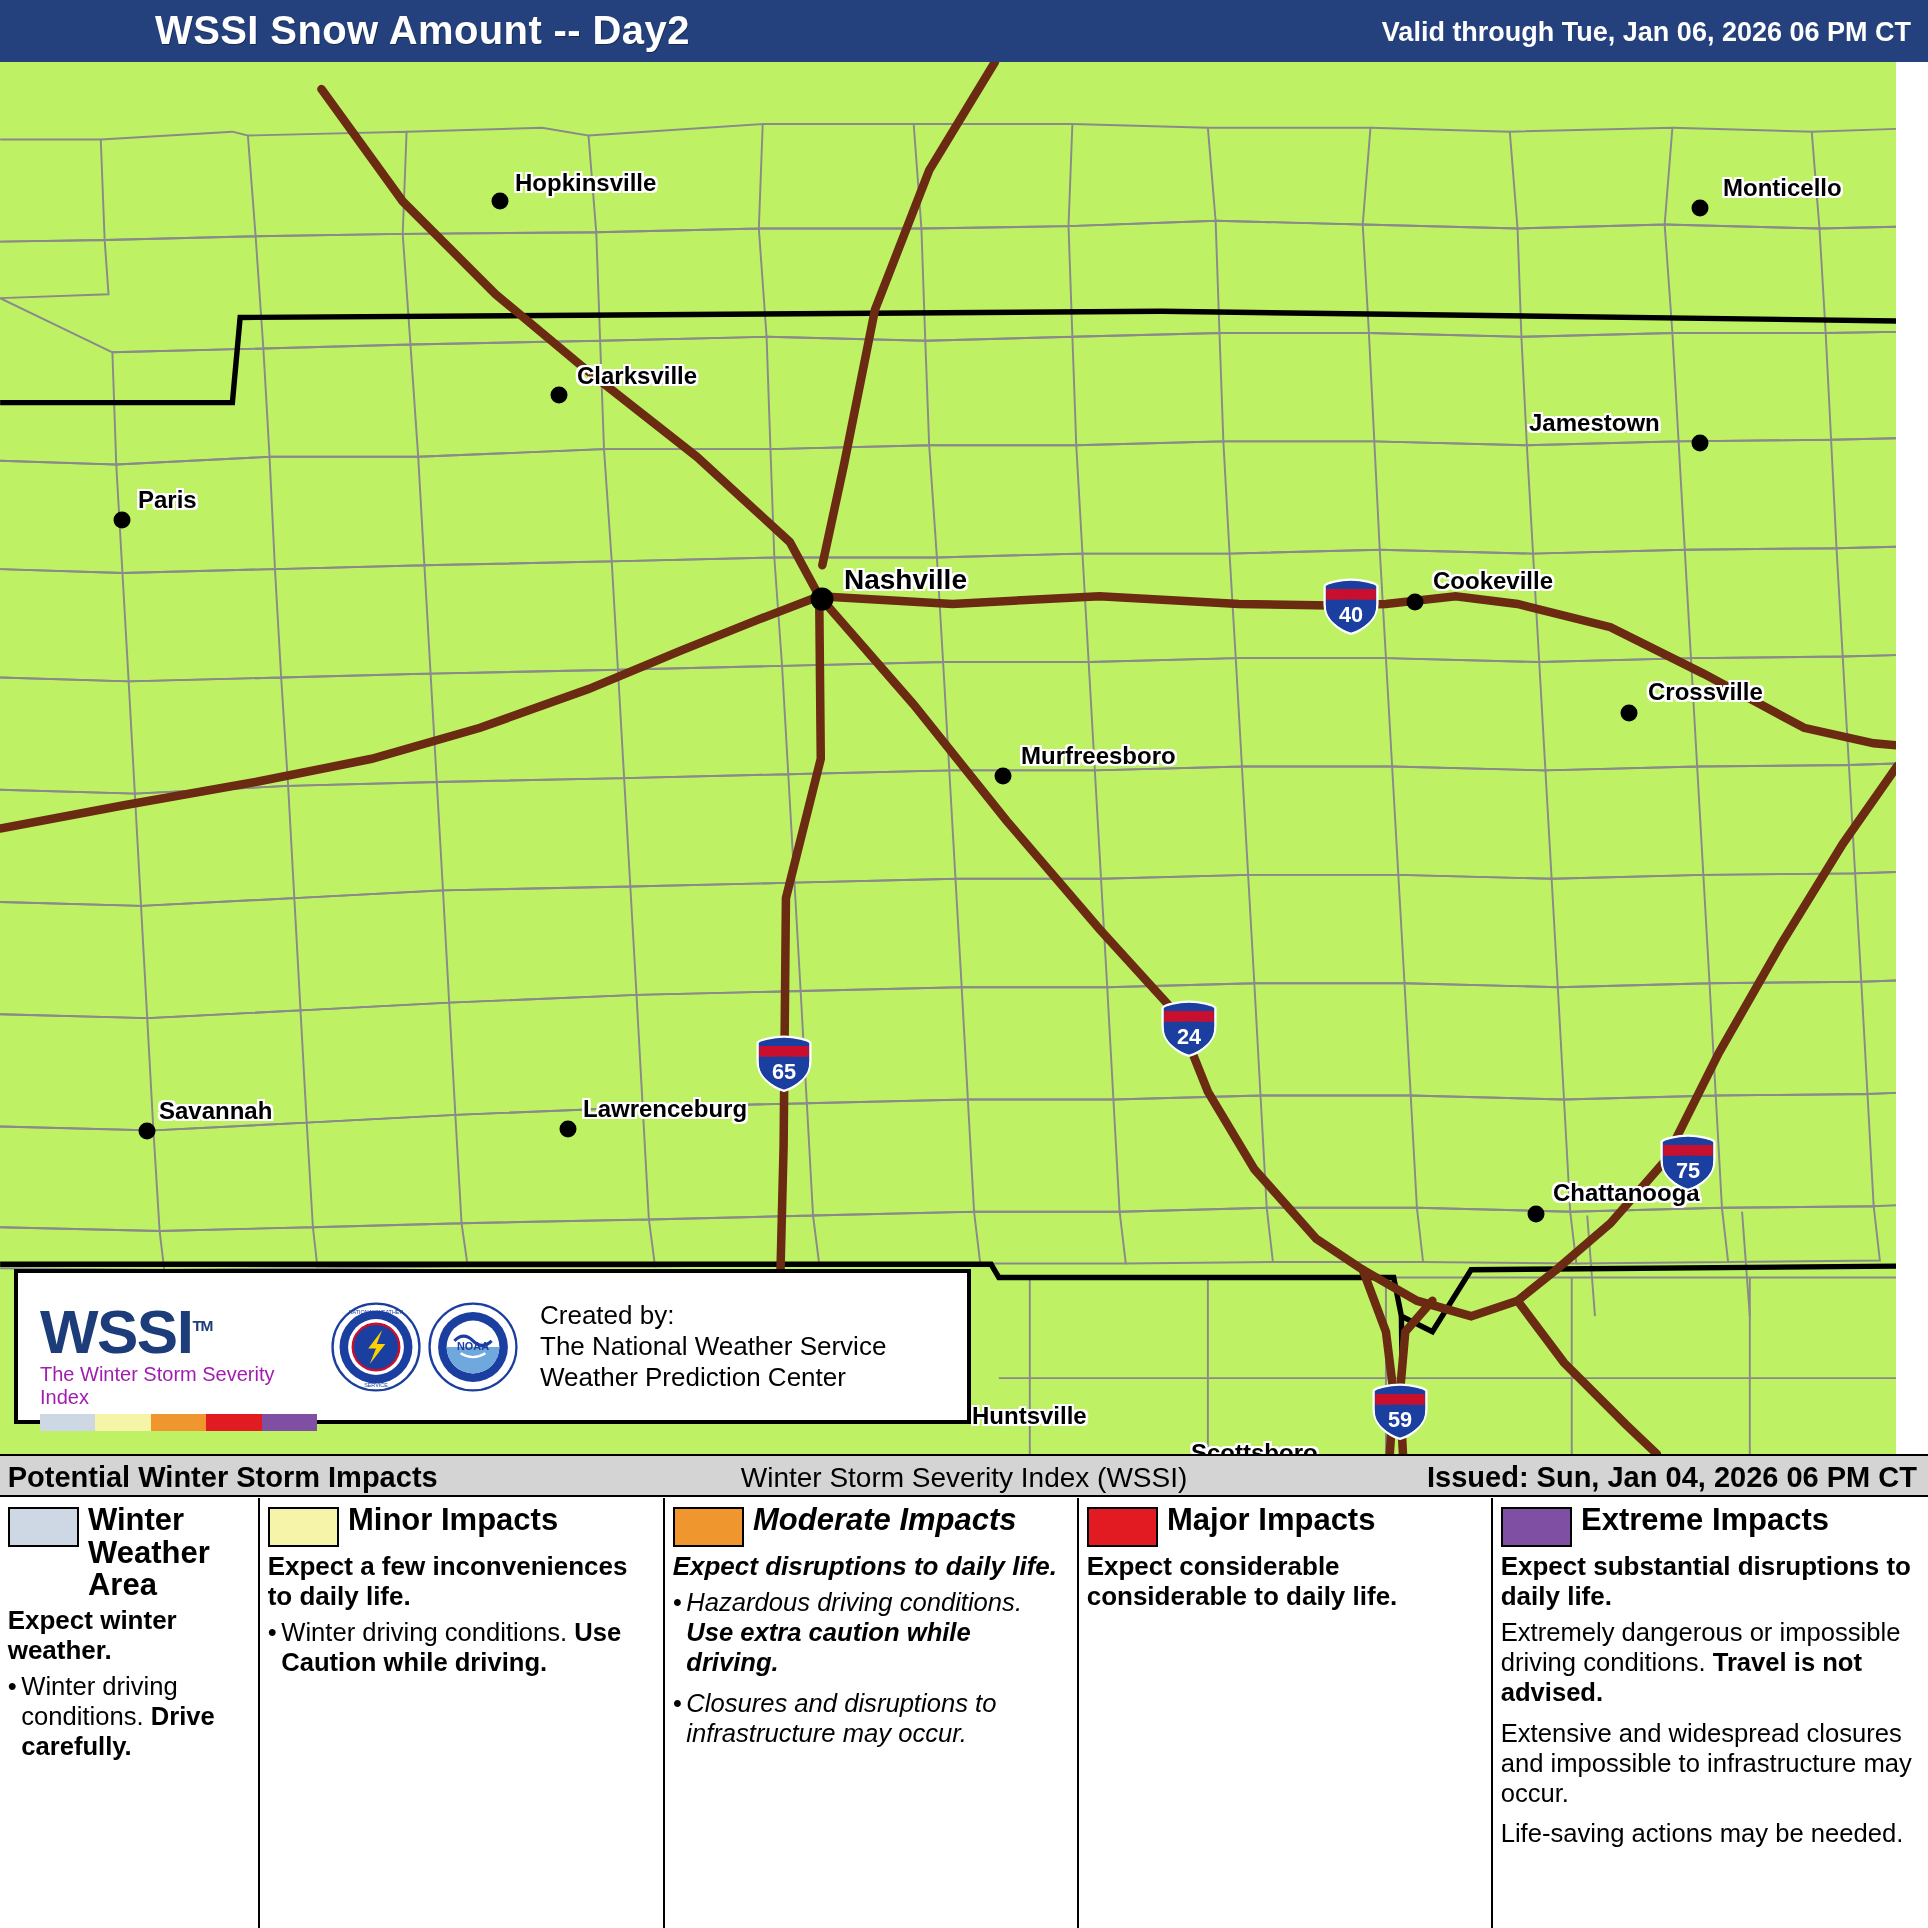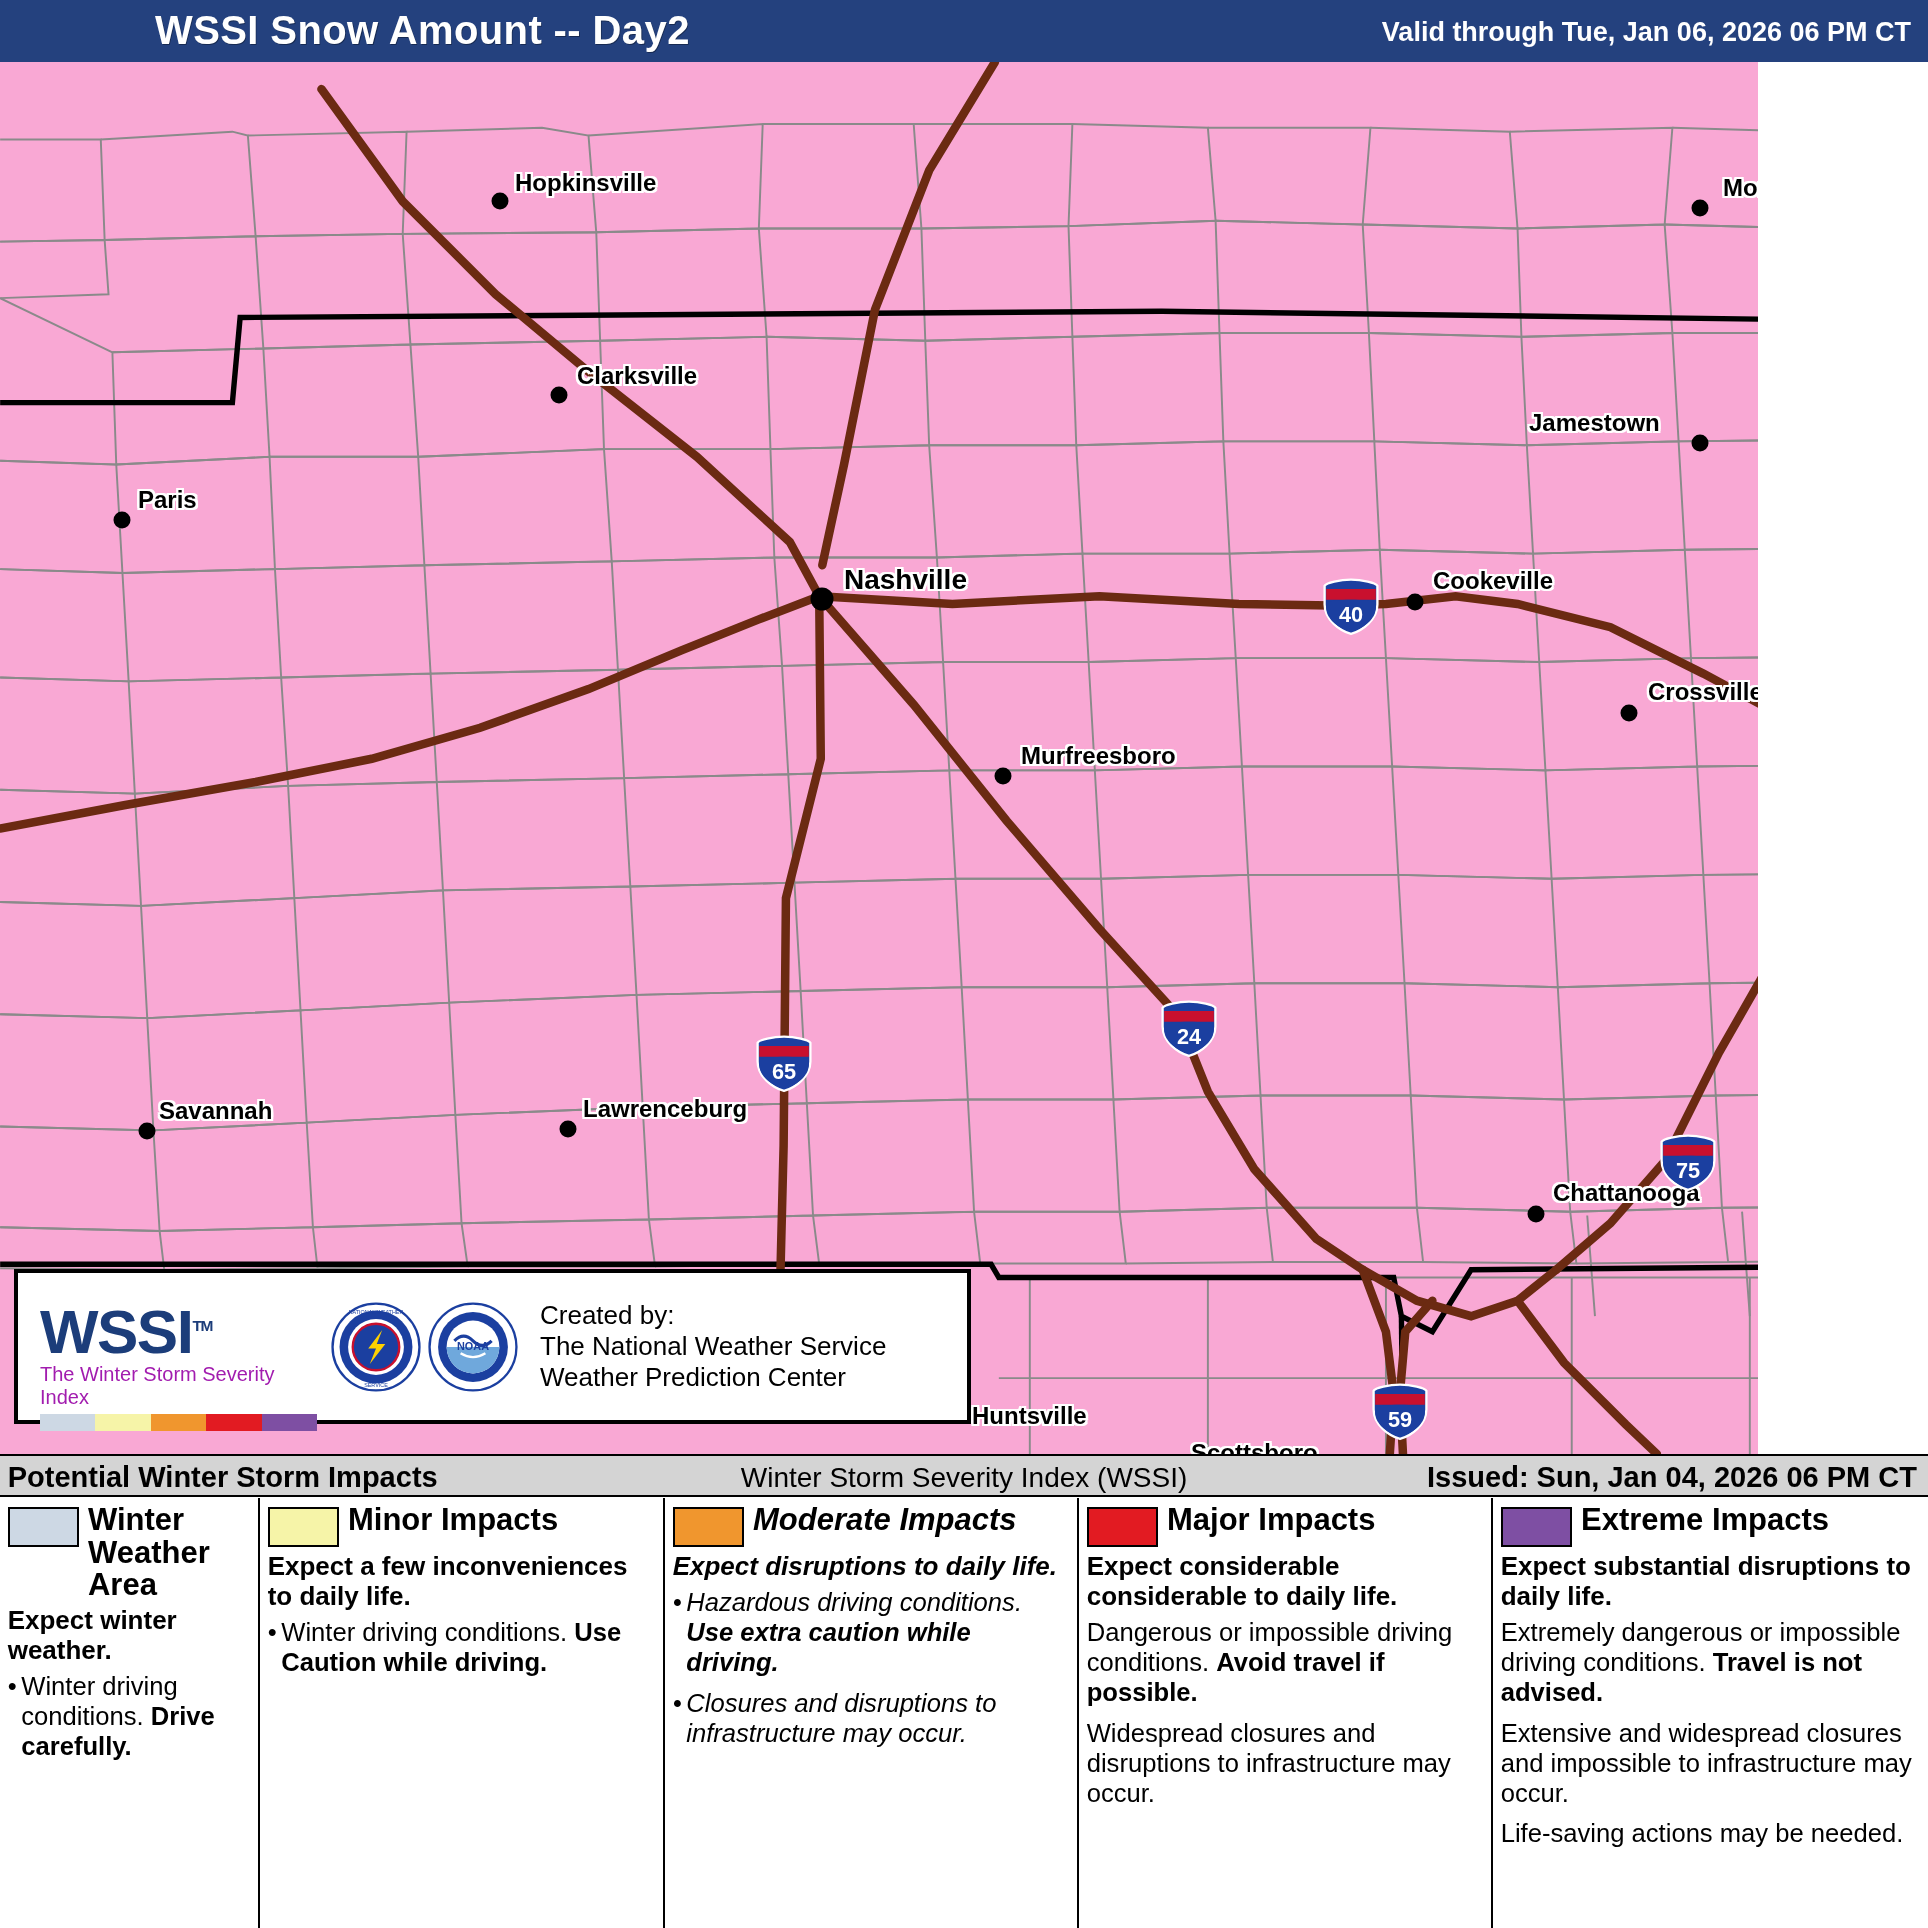--- a/index.html
+++ b/index.html
@@ -21,22 +21,22 @@
     font-size:40px;font-weight:bold;letter-spacing:0.4px;
     text-shadow:0.8px 0.8px 0 rgba(0,0,0,.35);
   }
   .header .valid{
     position:absolute;right:17px;top:17px;
     font-size:27px;font-weight:bold;
   }
 
   
   .mapwrap{
-    position:absolute;left:0;top:62px;width:1758px;height:1392px;
-    background:#f9a8d4;overflow:hidden;
+    position:absolute;left:0;top:62px;width:1896px;height:1392px;
+    background:#bef264;overflow:hidden;
   }
   .mapwrap svg{position:absolute;left:0;top:0;}
 
   .city-dot{
     position:absolute;width:17px;height:17px;border-radius:50%;
     background:#000000;transform:translate(-50%,-50%);
   }
   .city-dot.big{width:23px;height:23px;}
   .city-label{
     position:absolute;
@@ -508,26 +508,20 @@
         </div>
       </div>
     </div>
 
     <div class="lgcol c3">
       <div class="lghead">
         <div class="chip" style="background:#e21b22"></div>
         <div class="lgtitle">Major Impacts</div>
       </div>
       <div class="lgsub">Expect considerable considerable to daily life.</div>
-      <div class="bullets">
-        <div class="para">
-          <span>Dangerous or impossible driving conditions. </span><b>Avoid travel if possible.</b>
-        </div>
-        <div class="para">Widespread closures and disruptions to infrastructure may occur.</div>
-      </div>
     </div>
 
     <div class="lgcol c4">
       <div class="lghead">
         <div class="chip" style="background:#7e4fa3"></div>
         <div class="lgtitle">Extreme Impacts</div>
       </div>
       <div class="lgsub">Expect substantial disruptions to daily life.</div>
       <div class="bullets">
         <div class="para">

